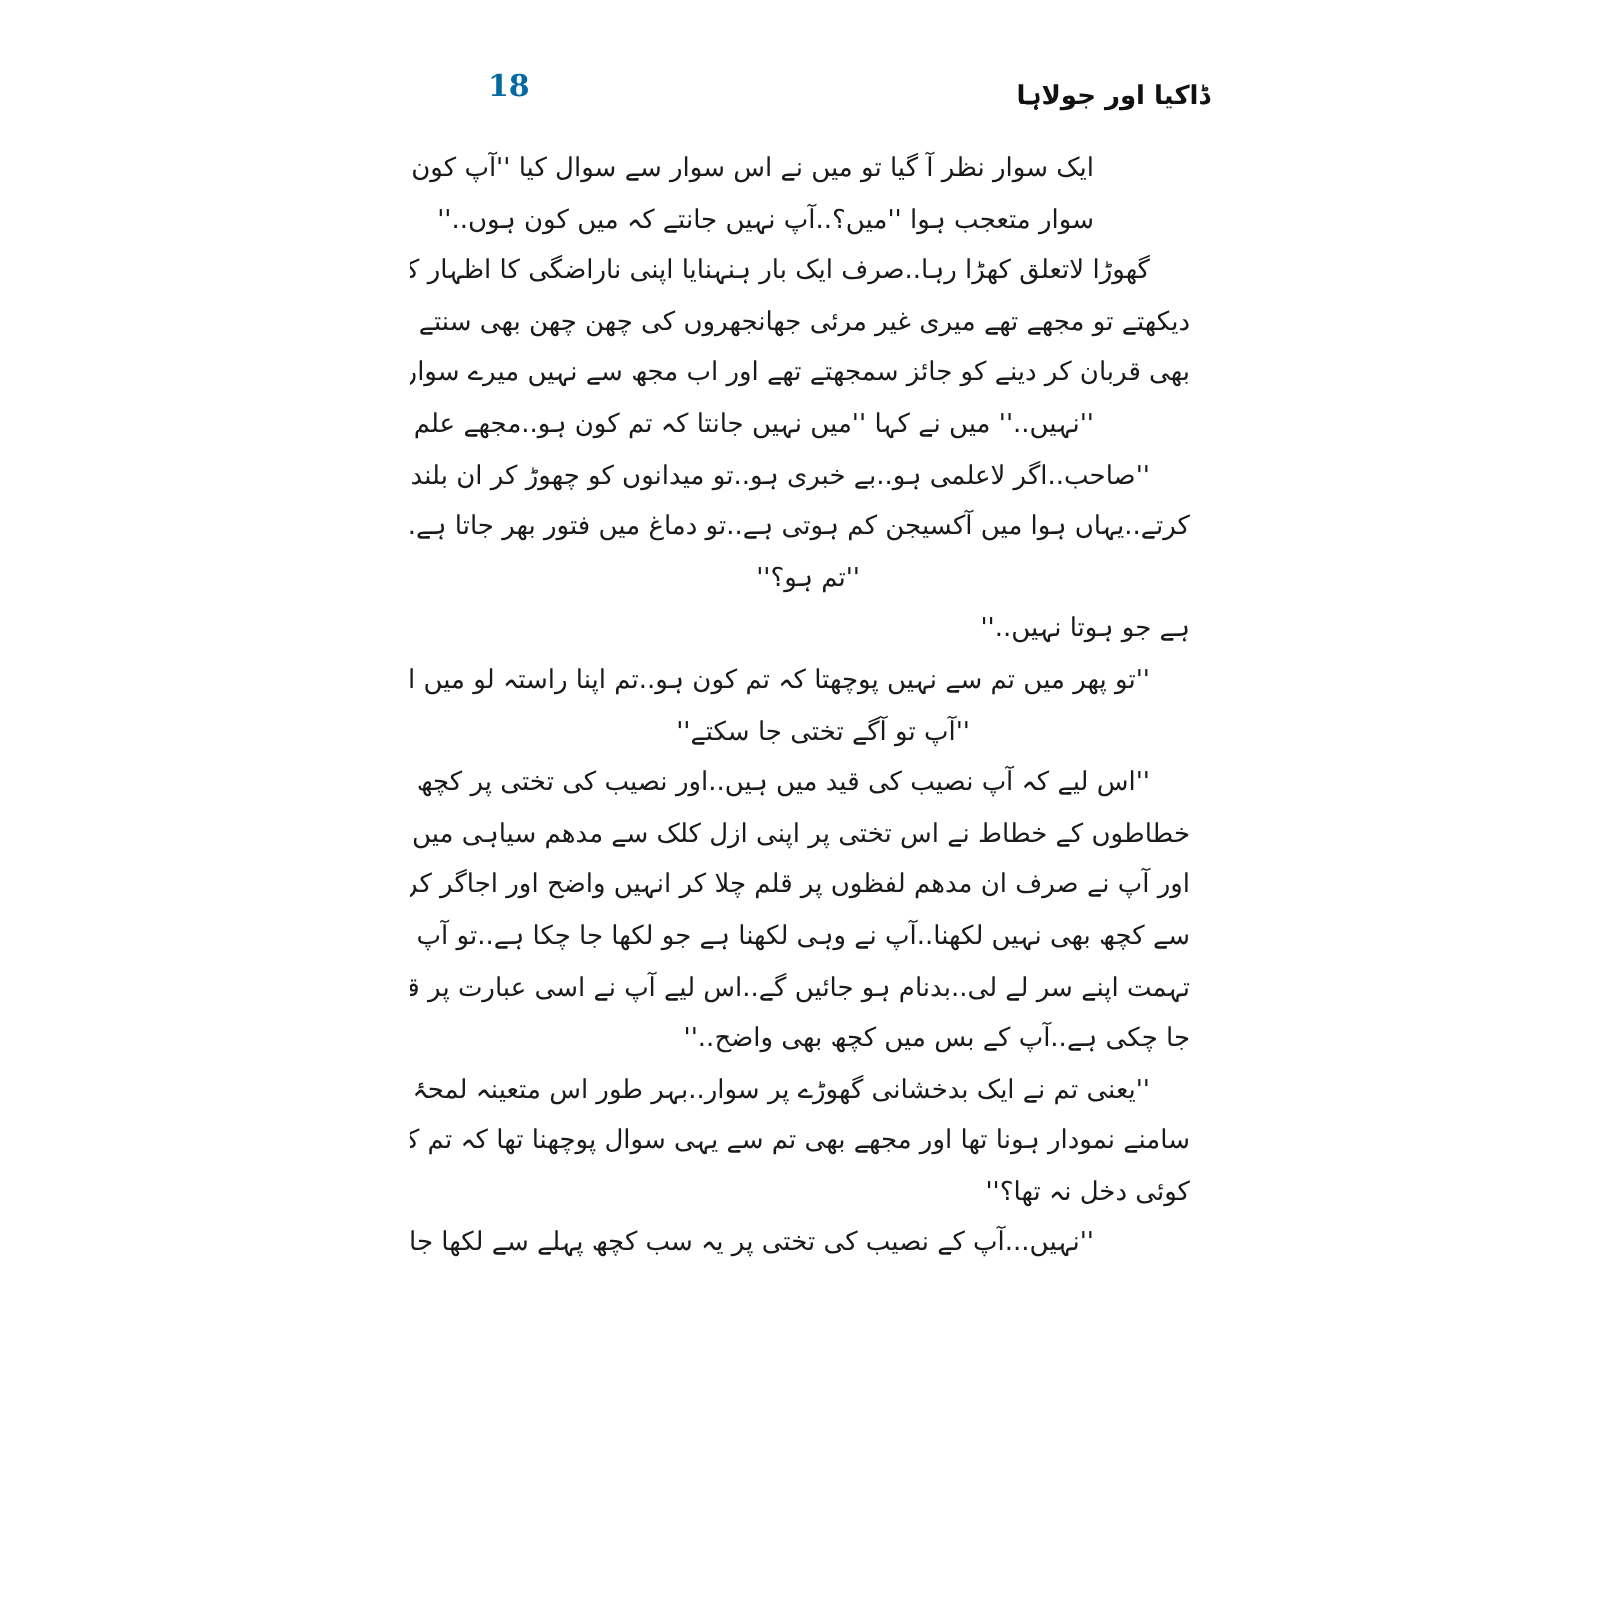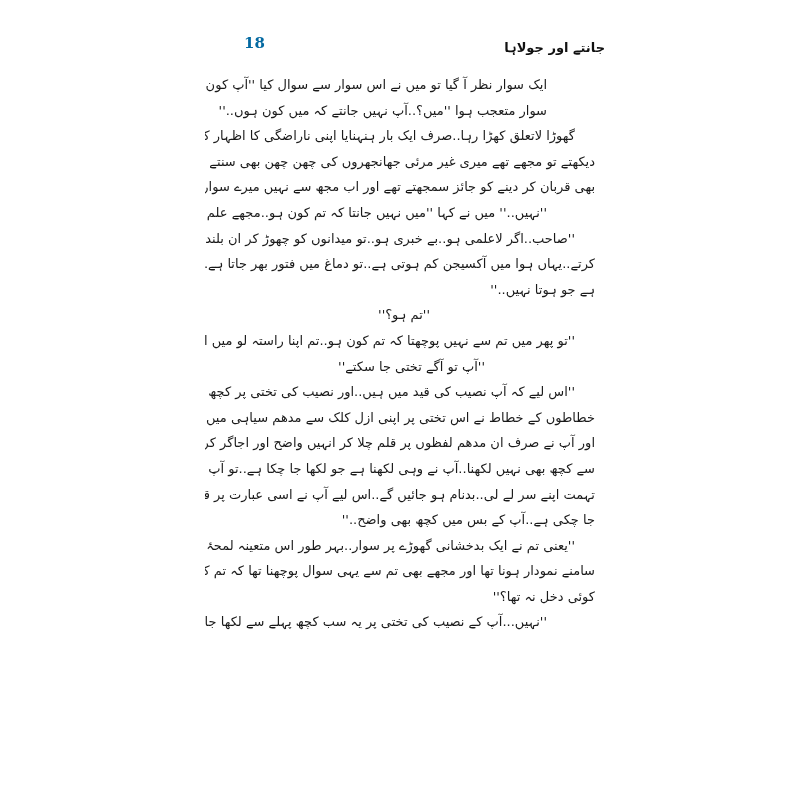--- a/index.html
+++ b/index.html
@@ -58,33 +58,33 @@
     .line.indent-1 { padding-right: 48px; }
     .line.indent-2 { padding-right: 110px; }
     .line.indent-3 { padding-right: 165px; }
     .line.indent-4 { padding-right: 20px; }
   </style>
 </head>
 <body>
 
 <div class="page">
   <div class="page-number">18</div>
-  <div class="running-header">جانتے اور جولاہا</div>
+  <div class="running-header">ڈاکیا اور جولاہا</div>
 
   <div class="text-block" id="text-block">
       <div class="line indent-1">ایک سوار نظر آ گیا تو میں نے اس سوار سے سوال کیا ''آپ کون ہیں؟''</div>
       <div class="line indent-1">سوار متعجب ہوا ''میں؟..آپ نہیں جانتے کہ میں کون ہوں..''</div>
       <div class="line indent-4">گھوڑا لاتعلق کھڑا رہا..صرف ایک بار ہنہنایا اپنی ناراضگی کا اظہار کرنے کے لیے کہ تم</div>
       <div class="line">دیکھتے تو مجھے تھے میری غیر مرئی جھانجھروں کی چھن چھن بھی سنتے تھے اور میرے لیے ایک سلطنت</div>
       <div class="line">بھی قربان کر دینے کو جائز سمجھتے تھے اور اب مجھ سے نہیں میرے سوار کے ساتھ کلام کرتے ہو..</div>
       <div class="line indent-1">''نہیں..'' میں نے کہا ''میں نہیں جانتا کہ تم کون ہو..مجھے علم نہیں..''</div>
       <div class="line indent-4">''صاحب..اگر لاعلمی ہو..بے خبری ہو..تو میدانوں کو چھوڑ کر ان بلندیوں پر نہیں آیا</div>
       <div class="line">کرتے..یہاں ہوا میں آکسیجن کم ہوتی ہے..تو دماغ میں فتور بھر جاتا ہے..وہ کچھ دکھائی دینے لگتا</div>
+      <div class="line indent-3">''تم ہو؟''</div>
       <div class="line">ہے جو ہوتا نہیں..''</div>
-      <div class="line indent-3">''تم ہو؟''</div>
       <div class="line indent-4">''تو پھر میں تم سے نہیں پوچھتا کہ تم کون ہو..تم اپنا راستہ لو میں اپنے راستے پر جاتا</div>
       <div class="line indent-2">''آپ تو آگے تختی جا سکتے''</div>
       <div class="line indent-4">''اس لیے کہ آپ نصیب کی قید میں ہیں..اور نصیب کی تختی پر کچھ پورنے ہیں..ایک</div>
       <div class="line">خطاطوں کے خطاط نے اس تختی پر اپنی ازل کلک سے مدھم سیاہی میں کچھ حرف اُلیک دیے ہیں..</div>
       <div class="line">اور آپ نے صرف ان مدھم لفظوں پر قلم چلا کر انہیں واضح اور اجاگر کرنا ہے..آپ نے اپنی مرضی</div>
       <div class="line">سے کچھ بھی نہیں لکھنا..آپ نے وہی لکھنا ہے جو لکھا جا چکا ہے..تو آپ نے ناحق خود مختاری کی</div>
       <div class="line">تہمت اپنے سر لے لی..بدنام ہو جائیں گے..اس لیے آپ نے اسی عبارت پر قلم چلانا ہے جو لکھی</div>
       <div class="line">جا چکی ہے..آپ کے بس میں کچھ بھی واضح..''</div>
       <div class="line indent-4">''یعنی تم نے ایک بدخشانی گھوڑے پر سوار..بہر طور اس متعینہ لمحۂ موجود میں میرے</div>
       <div class="line">سامنے نمودار ہونا تھا اور مجھے بھی تم سے یہی سوال پوچھنا تھا کہ تم کون ہو..اور اس میں میری منشا کو</div>

